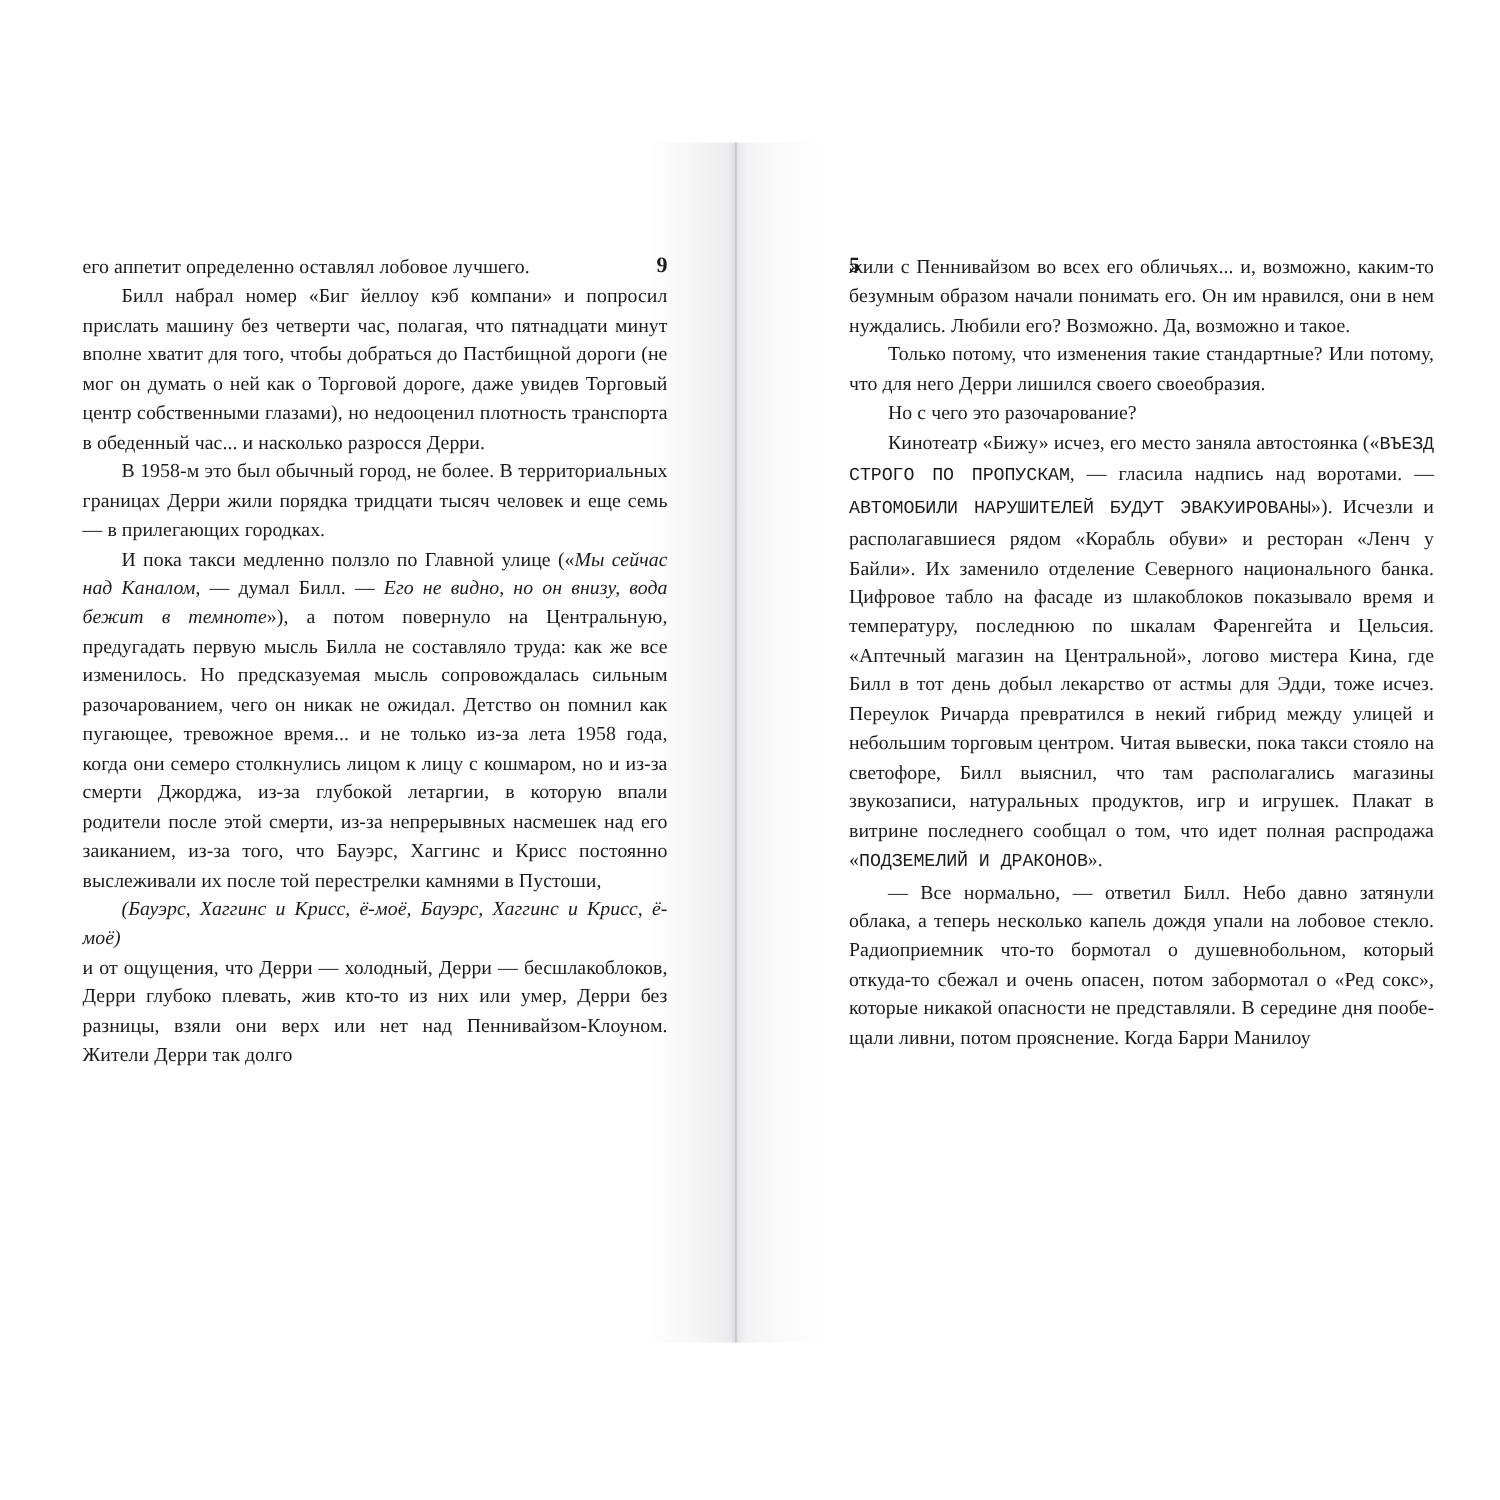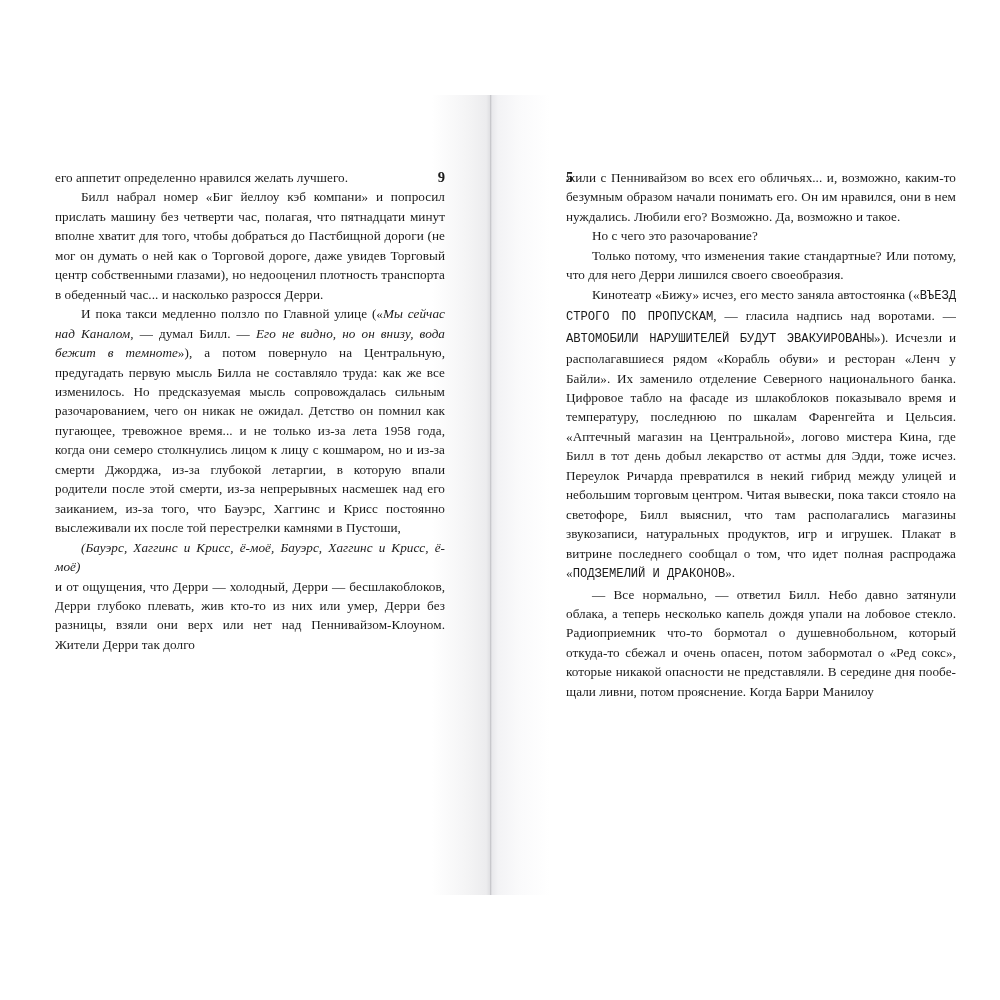--- a/index.html
+++ b/index.html
@@ -122,35 +122,36 @@
 
 <div class="book-spread">
 
   <div class="gutter"></div>
   <div class="gutter-line"></div>
 
   <div class="page page-left">
     <div class="text-col">
       <p class="para-noindent folio-line">
         <span class="folio folio-right-page">9</span>
-        <span id="L0"><span>его аппетит определенно нравился желать луч­шего.</span></span>
+        <span id="L0"><span>его аппетит определенно оставлял лобовое луч­шего.</span></span>
       </p>
       <p class="para" id="L1"><span>Билл набрал номер «Биг йеллоу кэб компани» и по­просил прислать машину без четверти час, полагая, что пятнадцати минут вполне хватит для того, чтобы до­браться до Пастбищной дороги (не мог он думать о ней как о Торговой дороге, даже увидев Торговый центр соб­ственными глазами), но недооценил плотность транс­порта в обеденный час... и насколько разросся Дерри.</span></p>
+      <p class="para" id="L2"><span>В 1958-м это был обычный город, не более. В терри­ториальных границах Дерри жили порядка тридцати тысяч человек и еще семь — в прилегающих городках.</span></p>
       <p class="para" id="L4"><span>И пока такси медленно ползло по Главной улице («</span><span class="ital">Мы сейчас над Каналом</span><span>, — думал Билл. — </span><span class="ital">Его не видно, но он внизу, вода бежит в темноте</span><span>»), а потом повернуло на Центральную, предугадать первую мысль Билла не составляло труда: как же все изменилось. Но предска­зуемая мысль сопровождалась сильным разочаровани­ем, чего он никак не ожидал. Детство он помнил как пугающее, тревожное время... и не только из-за лета 1958 года, когда они семеро столкнулись лицом к лицу с кошмаром, но и из-за смерти Джорджа, из-за глубо­кой летаргии, в которую впали родители после этой смерти, из-за непрерывных насмешек над его заикани­ем, из-за того, что Бауэрс, Хаггинс и Крисс постоянно выслеживали их после той перестрелки камнями в Пу­стоши,</span></p>
       <p class="para" id="L5"><span class="ital">(Бауэрс, Хаггинс и Крисс, ё-моё, Бауэрс, Хаггинс и Крисс, ё-моё)</span></p>
       <p class="para-noindent" id="L6"><span>и от ощущения, что Дерри — холодный, Дерри — бес­шлакоблоков, Дерри глубоко плевать, жив кто-то из них или умер, Дерри без разницы, взяли они верх или нет над Пеннивайзом-Клоуном. Жители Дерри так долго</span></p>
     </div>
   </div>
 
   <div class="page page-right">
     <div class="text-col">
       <p class="para-noindent first-run-right">
         <span class="folio folio-left-page">5</span>
         <span id="R0"><span>жили с Пеннивайзом во всех его обличьях... и, возможно, каким-то безумным образом начали понимать его. Он им нравился, они в нем нуждались. Любили его? Возможно. Да, возможно и такое.</span></span>
       </p>
+      <p class="para" id="R2"><span>Только потому, что изменения такие стандартные? Или потому, что для него Дерри лишился своего свое­образия.</span></p>
       <p class="para" id="R1"><span>Но с чего это разочарование?</span></p>
-      <p class="para" id="R2"><span>Только потому, что изменения такие стандартные? Или потому, что для него Дерри лишился своего свое­образия.</span></p>
       <p class="para" id="R3"><span>Кинотеатр «Бижу» исчез, его место заняла автосто­янка («</span><span class="sign">ВЪЕЗД СТРОГО ПО ПРОПУСКАМ</span><span>, — гласила над­пись над воротами. — </span><span class="sign">АВТОМОБИЛИ НАРУШИТЕЛЕЙ БУ­ДУТ ЭВАКУИРОВАНЫ</span><span>»). Исчезли и располагавшиеся ря­дом «Корабль обуви» и ресторан «Ленч у Байли». Их заменило отделение Северного национального банка. Цифровое табло на фасаде из шлакоблоков показывало время и температуру, последнюю по шкалам Фаренгей­та и Цельсия. «Аптечный магазин на Центральной», логово мистера Кина, где Билл в тот день добыл лекар­ство от астмы для Эдди, тоже исчез. Переулок Ричарда превратился в некий гибрид между улицей и неболь­шим торговым центром. Читая вывески, пока такси стояло на светофоре, Билл выяснил, что там располага­лись магазины звукозаписи, натуральных продуктов, игр и игрушек. Плакат в витрине последнего сообщал о том, что идет полная распродажа «</span><span class="sign">ПОДЗЕМЕЛИЙ И ДРА­КОНОВ</span><span>».</span></p>
       <p class="para" id="R6"><span>— Все нормально, — ответил Билл. Небо давно за­тянули облака, а теперь несколько капель дождя упали на лобовое стекло. Радиоприемник что-то бормотал о душевнобольном, который откуда-то сбежал и очень опасен, потом забормотал о «Ред сокс», которые ника­кой опасности не представляли. В середине дня пообе­щали ливни, потом прояснение. Когда Барри Манилоу</span></p>
     </div>
   </div>
 
 </div>
 
 </body></html>

